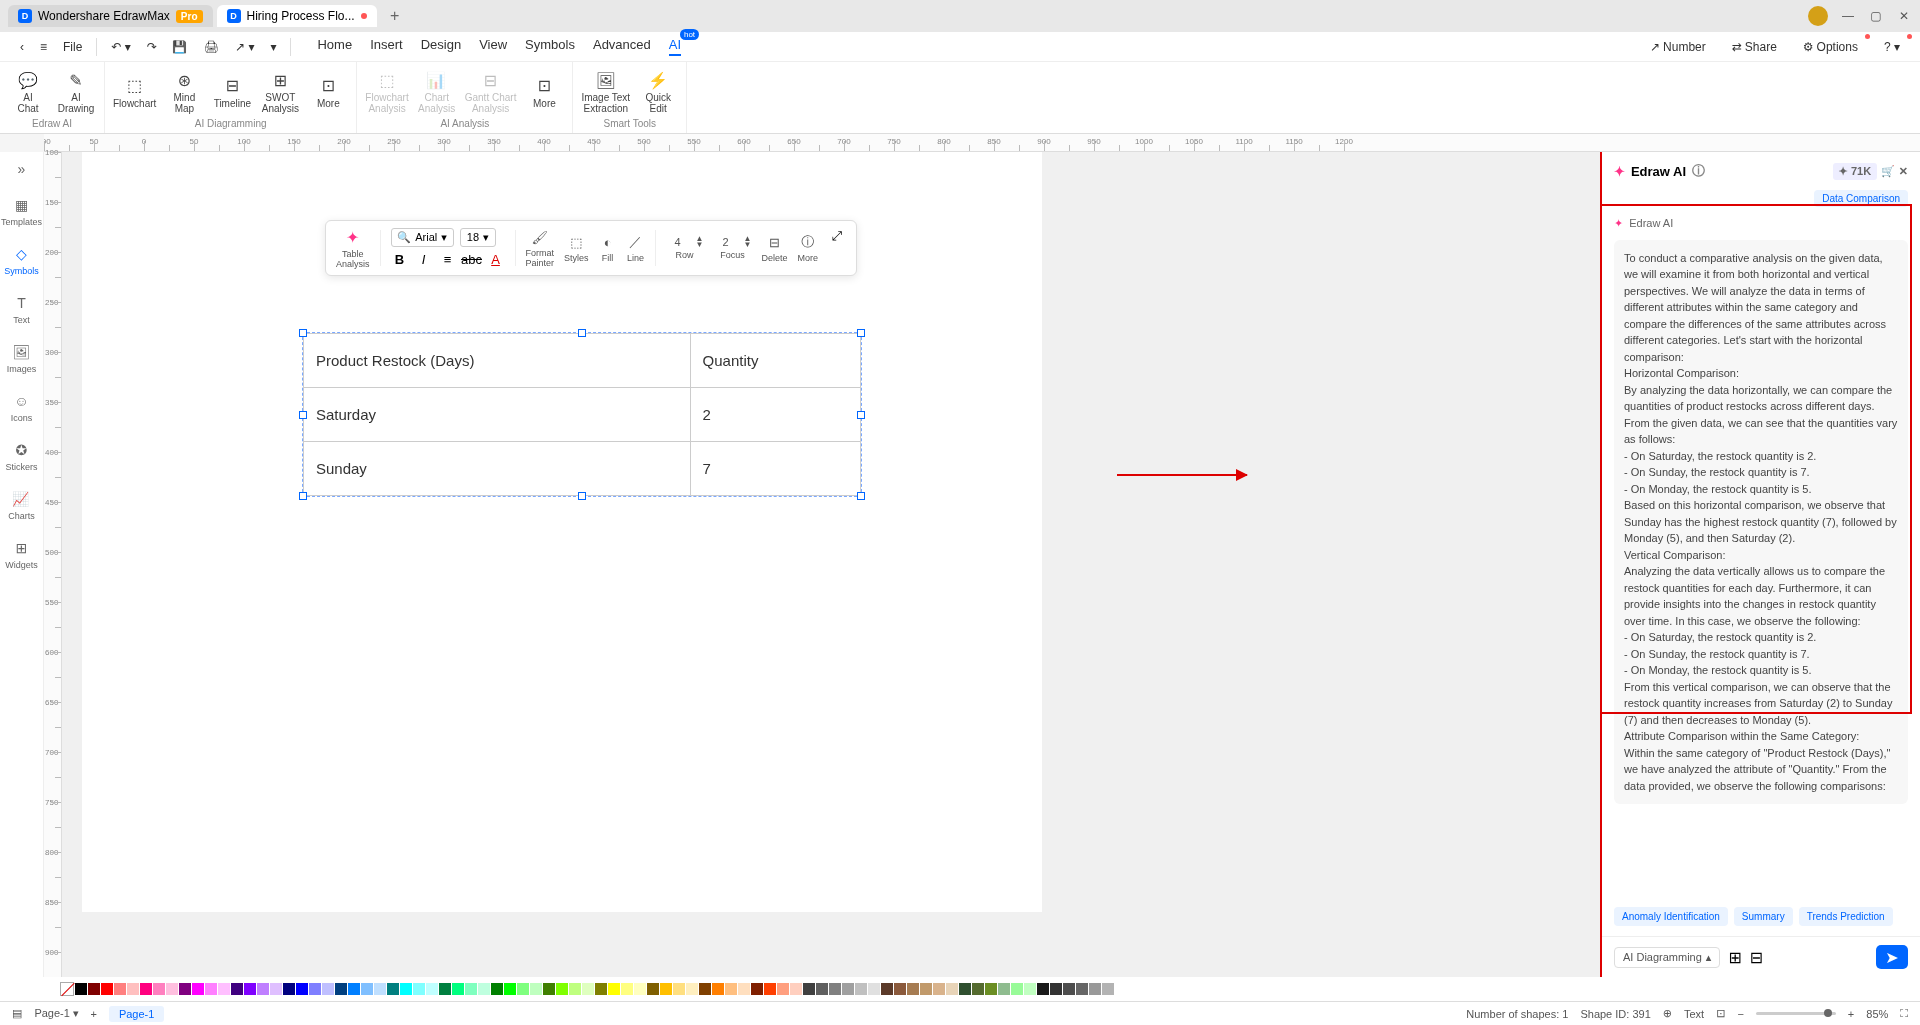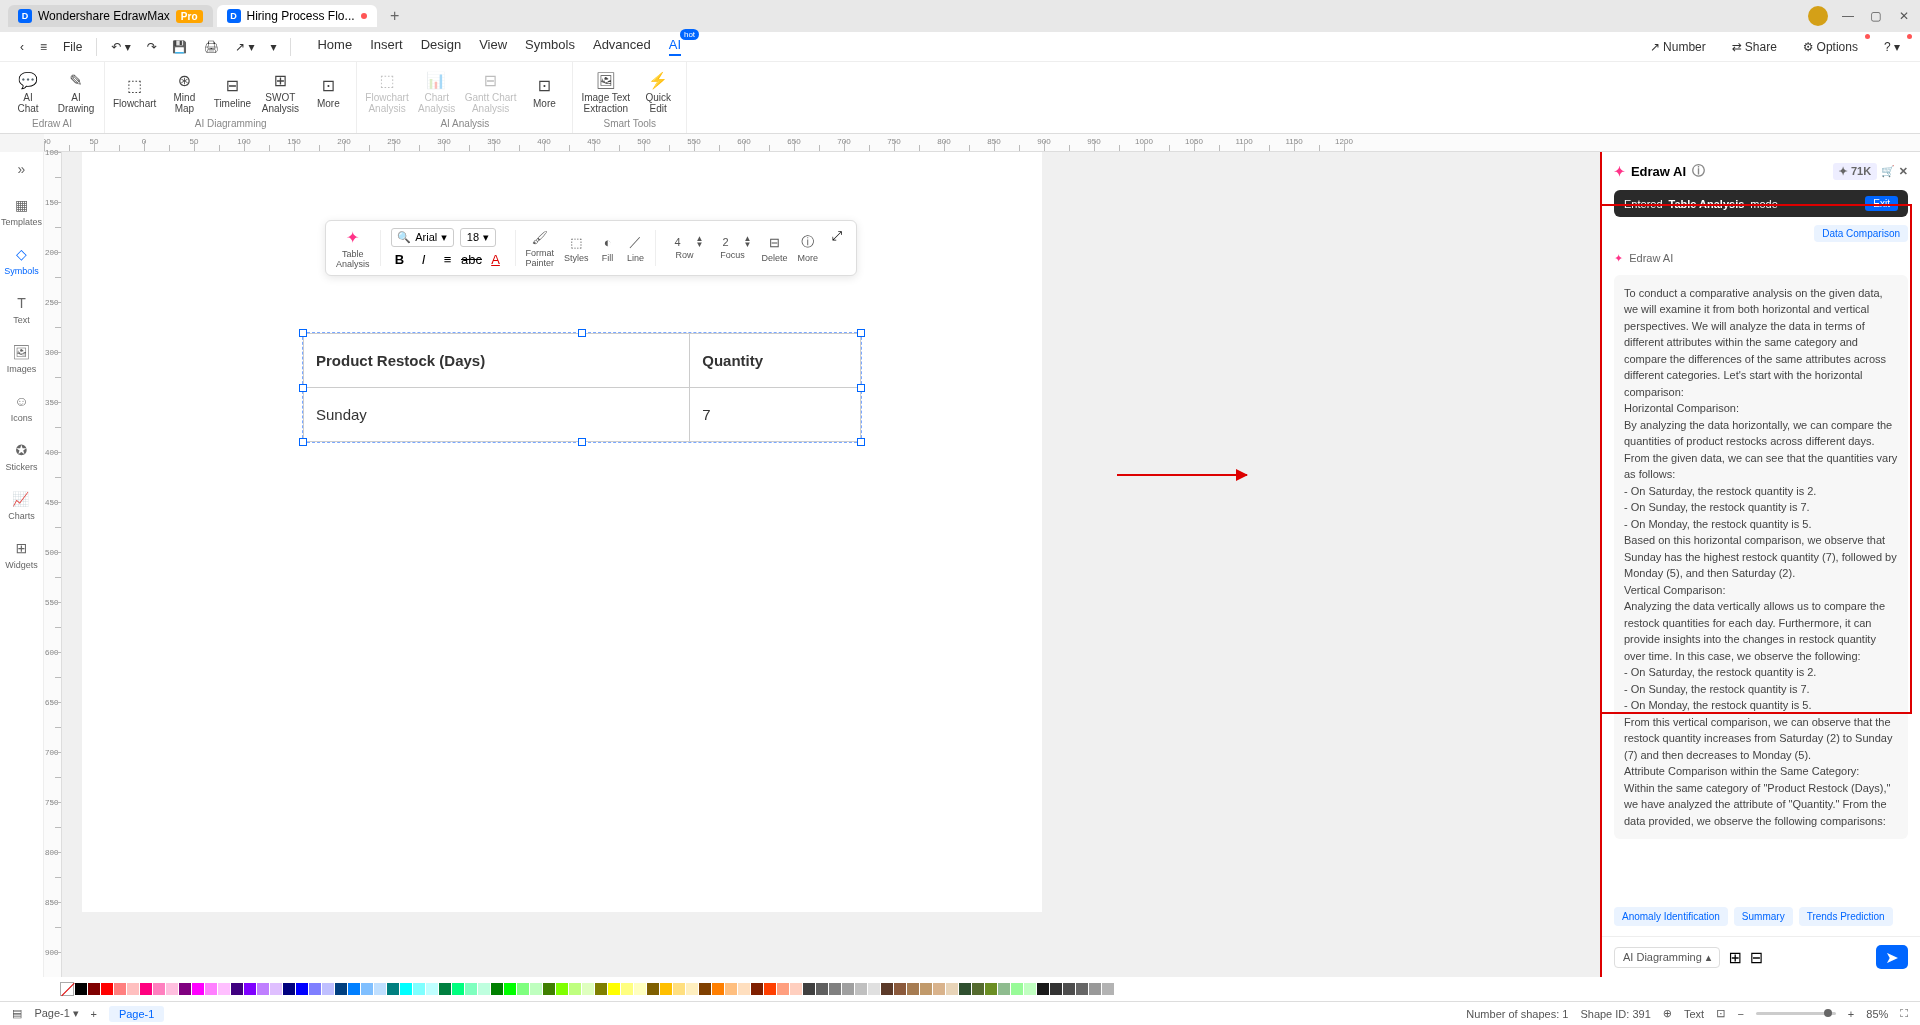--- a/index.html
+++ b/index.html
@@ -60,21 +60,21 @@
 .ft-row { display:flex; gap:6px; align-items:center; }
 .ft-icon { width:18px; height:18px; display:flex; align-items:center; justify-content:center; font-size:13px; cursor:pointer; }
 .ft-num { width:24px; text-align:center; font-size:11px; }
 .ft-sep { width:1px; height:36px; background:#eee; }
 .font-sel { border:1px solid #ccc; border-radius:3px; font-size:11px; padding:2px 6px; display:flex; align-items:center; gap:4px; }
 
 
 .data-table { position:absolute; left:240px; top:180px; width:560px; border:1px dashed #7aa8ff; background:#fff; }
 .data-table table { width:100%; border-collapse:collapse; }
 .data-table td { border:1px solid #ccc; padding:18px 12px; font-size:15px; color:#333; }
-.data-table thead td { font-weight:700; }
+.data-table thead td { font-weight:400; }
 .sel-handle { width:8px; height:8px; background:#fff; border:1px solid #0066ff; position:absolute; }
 
 
 .red-arrow { position:absolute; left:1055px; top:322px; width:130px; height:2px; background:#d00; }
 .red-arrow::after { content:''; position:absolute; right:-1px; top:-5px; border-left:12px solid #d00; border-top:6px solid transparent; border-bottom:6px solid transparent; }
 
 
 .ai-panel { width:320px; background:#fff; border-left:1px solid #ddd; display:flex; flex-direction:column; border:2px solid #d00; border-right:none; border-top:none; border-bottom:none; margin-left:-2px; }
 .ai-header { display:flex; align-items:center; padding:10px 12px; gap:6px; font-size:13px; font-weight:600; }
 .ai-header-right { margin-left:auto; display:flex; gap:4px; align-items:center; font-size:11px; color:#666; }
@@ -496,20 +496,24 @@
     <div class="data-table">
       <table>
         <thead>
             <tr>
           <td>Product Restock (Days)</td>
           <td>Quantity</td>
         </tr>
           </thead>
         <tbody id="tbody">
             <tr>
+              <td>Saturday</td>
+              <td>2</td>
+            </tr>
+            <tr>
               <td>Sunday</td>
               <td>7</td>
             </tr>
           </tbody>
       </table>
       <div class="sel-handle" style="left:-4px;top:-4px"></div>
       <div class="sel-handle" style="left:50%;top:-4px;margin-left:-4px"></div>
       <div class="sel-handle" style="right:-4px;top:-4px"></div>
       <div class="sel-handle" style="left:-4px;top:50%;margin-top:-4px"></div>
       <div class="sel-handle" style="right:-4px;top:50%;margin-top:-4px"></div>
@@ -525,26 +529,20 @@
     <div class="red-box" style="left:-2px; top:52px; right:8px; height:510px"></div>
     <div class="ai-header">
       <span style="color:#ff3388">✦</span>
       <span>Edraw AI</span>
       <span style="color:#888">ⓘ</span>
       <div class="ai-header-right">
         <span style="background:#eef;padding:2px 6px;border-radius:3px">✦ <span>71K</span></span>
         <span>🛒</span>
         <span>✕</span>
       </div>
-    </div>
-    <div class="ai-mode-banner">
-      <span>Entered </span>
-        <b>Table Analysis</b>
-        <span> mode</span>
-      <span class="exit-btn">Exit</span>
     </div>
     <div class="ai-tag">Data Comparison</div>
     <div class="ai-content">
       <div class="ai-author">
           <span style="color:#ff3388">✦</span>
           <span>Edraw AI</span>
         </div>
       <div class="ai-msg" style="white-space:pre-line">To conduct a comparative analysis on the given data, we will examine it from both horizontal and vertical perspectives. We will analyze the data in terms of different attributes within the same category and compare the differences of the same attributes across different categories. Let's start with the horizontal comparison:
 Horizontal Comparison:
 By analyzing the data horizontally, we can compare the quantities of product restocks across different days. From the given data, we can see that the quantities vary as follows:

